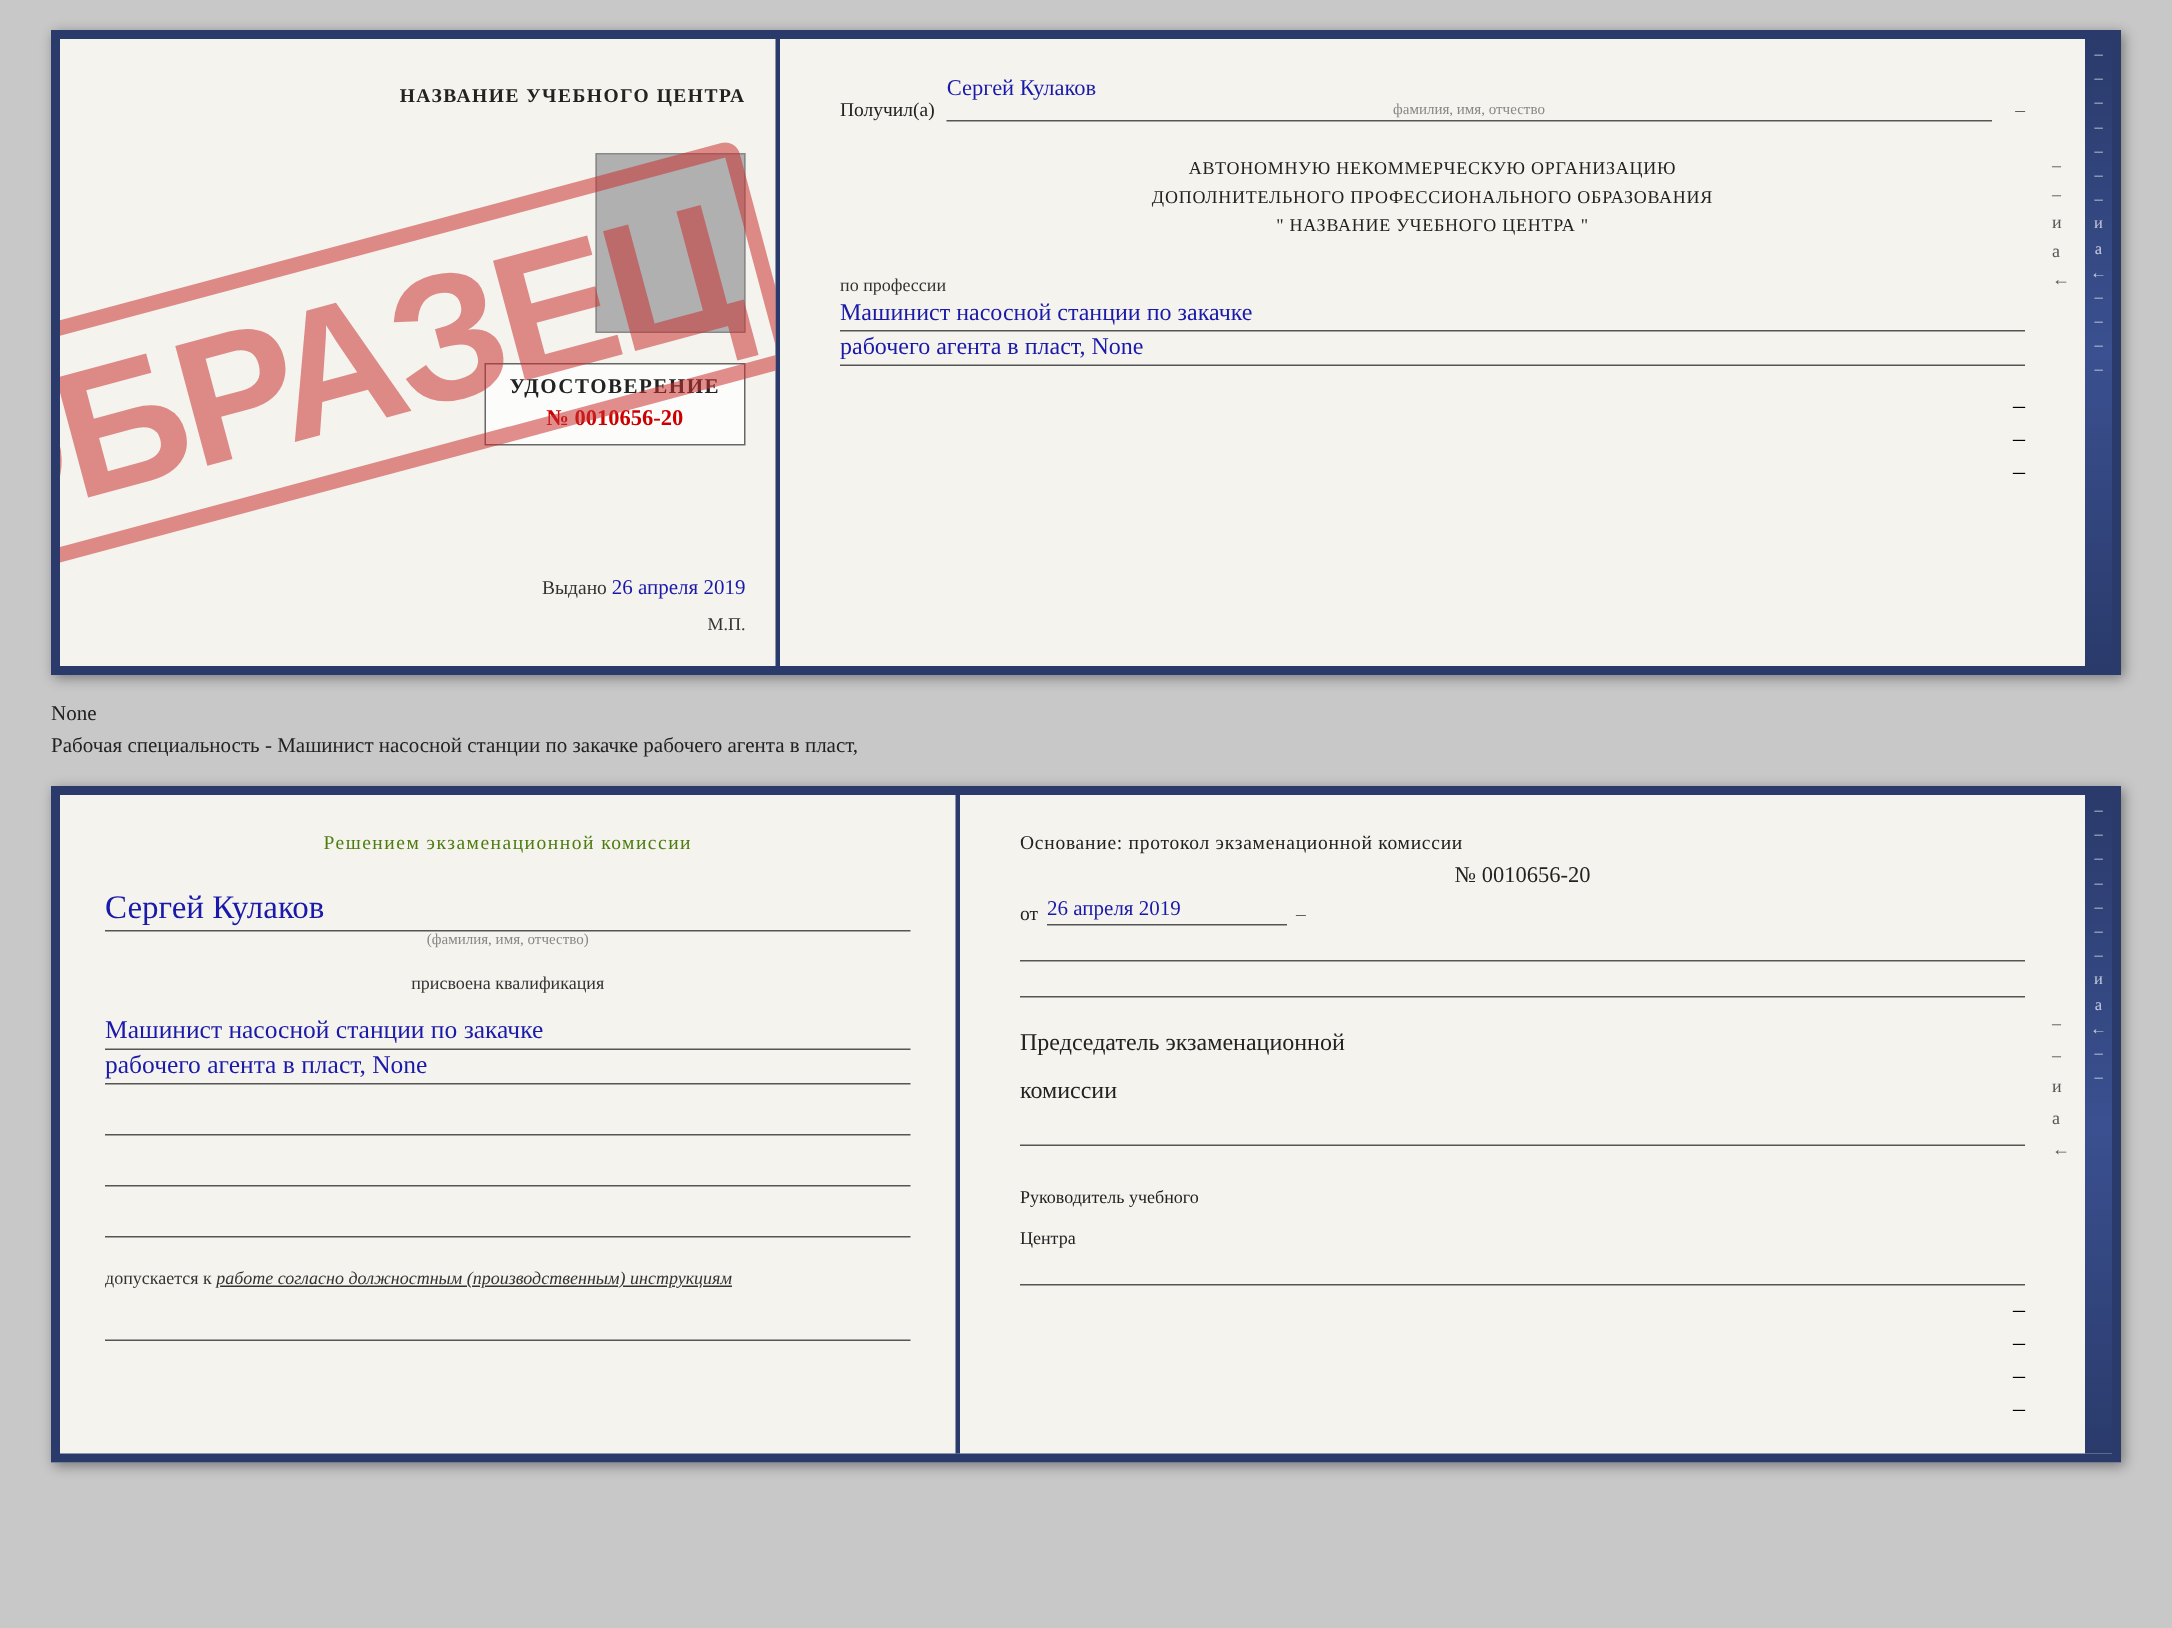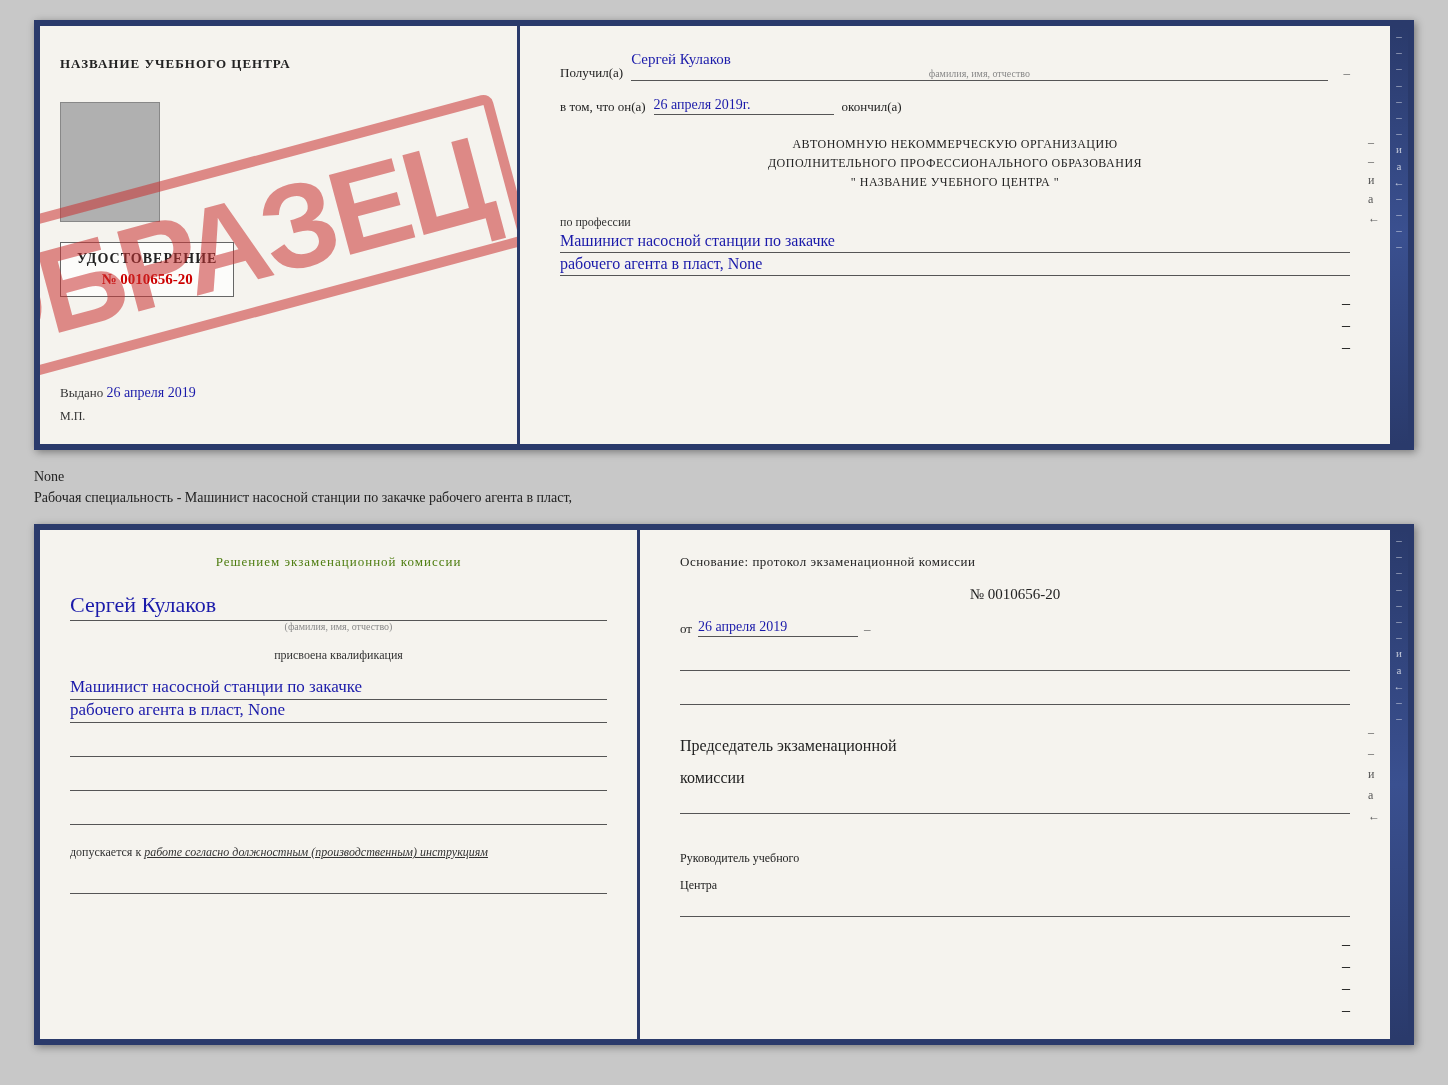--- a/index.html
+++ b/index.html
@@ -25,21 +25,21 @@
       position: relative;
       min-height: 430px;
     }
 
     .doc-top .left-panel {
       width: 480px;
       border-right: 3px solid #2a3a6b;
       padding: 30px 20px 20px 20px;
       display: flex;
       flex-direction: column;
-      align-items: flex-start;
+      align-items: flex-end;
       position: relative;
       overflow: hidden;
     }
 
     .doc-top .right-panel {
       flex: 1;
       padding: 24px 40px 20px 40px;
       display: flex;
       flex-direction: column;
       gap: 14px;
@@ -205,21 +205,20 @@
       display: flex;
       flex-direction: column;
       gap: 10px;
     }
 
     .doc-bottom .right-panel {
       flex: 1;
       padding: 24px 40px 20px 40px;
       display: flex;
       flex-direction: column;
-      gap: 10px;
     }
 
     .decision-title {
       font-size: 13px;
       letter-spacing: 1px;
       color: #4d7c0f;
       text-align: center;
       font-weight: normal;
     }
 
@@ -345,25 +344,20 @@
 
     <div style="display:flex; align-items:flex-end; gap:8px; margin-bottom:2px;">
       <span class="field-label">Получил(a)</span>
       <div style="flex:1; border-bottom:1px solid #555; padding-bottom:1px;">
         <span class="field-value">Сергей Кулаков</span>
         <div class="field-hint">фамилия, имя, отчество</div>
       </div>
       <span class="field-dash">–</span>
     </div>
 
-    <div style="display:flex; align-items:flex-end; gap:8px;">
-      <span class="field-label">в том, что он(а)</span>
-      <div class="underlined-value">26 апреля 2019г.</div>
-      <span class="field-label">окончил(а)</span>
-    </div>
 
     <div style="margin-top:6px; position:relative;">
       <div class="text-block-center">АВТОНОМНУЮ НЕКОММЕРЧЕСКУЮ ОРГАНИЗАЦИЮ</div>
       <div class="text-block-center">ДОПОЛНИТЕЛЬНОГО ПРОФЕССИОНАЛЬНОГО ОБРАЗОВАНИЯ</div>
       <div class="text-block-center">"  НАЗВАНИЕ УЧЕБНОГО ЦЕНТРА  "</div>
 
       <div style="position:absolute; right:-30px; top:0; display:flex; flex-direction:column; gap:4px; font-size:12px; color:#555;">
         <span>–</span>
         <span>–</span>
         <span>и</span>

